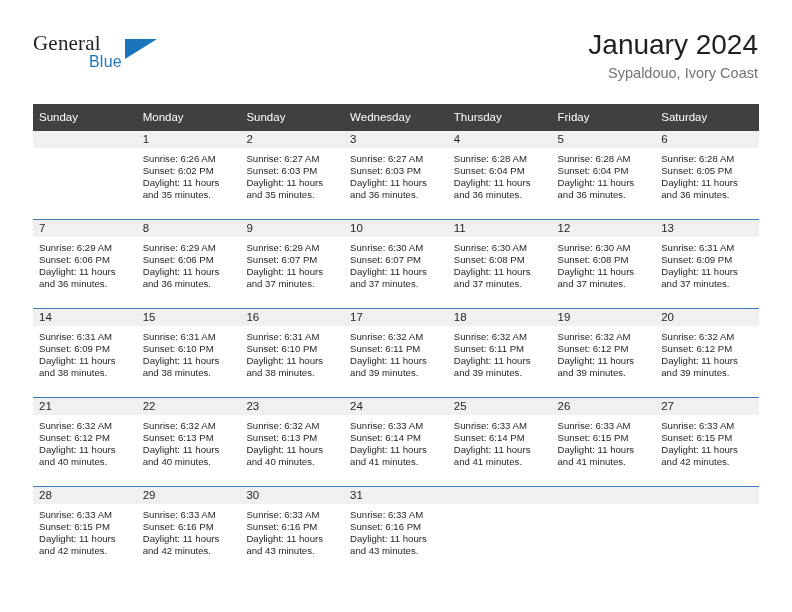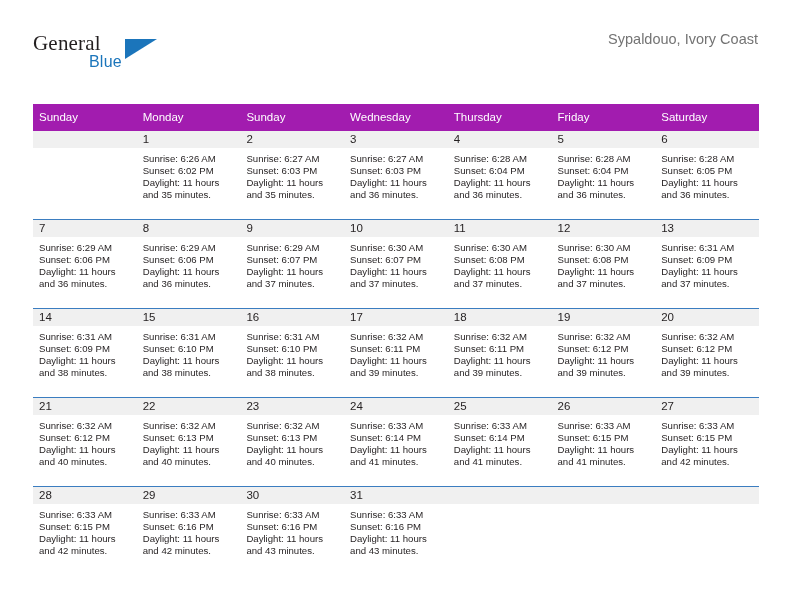--- a/index.html
+++ b/index.html
@@ -89,21 +89,21 @@
     position: absolute;
     left: 33px;
     top: 104px;
     width: 726px;
     border-collapse: collapse;
     table-layout: fixed;
   }
   .calendar col { width: 103.71px; }
 
   .dow-row th {
-    background: #a21caf;
+    background: #404040;
     color: #ffffff;
     font-size: 11.5px;
     font-weight: normal;
     text-align: left;
     padding: 4px 0 5px 6px;
     height: 18px;
     line-height: 15px;
   }
 
   .week-row td {
@@ -141,20 +141,21 @@
 
 <div class="page">
 
   <div class="header">
     <div class="brand">
       <span class="brand-general">General</span>
       <span class="brand-triangle"></span>
       <span class="brand-blue">Blue</span>
     </div>
     <div class="title-block">
+      <div class="cal-title">January 2024</div>
       <div class="cal-subtitle">Sypaldouo, Ivory Coast</div>
     </div>
   </div>
 
   <table class="calendar">
     <colgroup>
       <col>
         <col>
         <col>
         <col>

